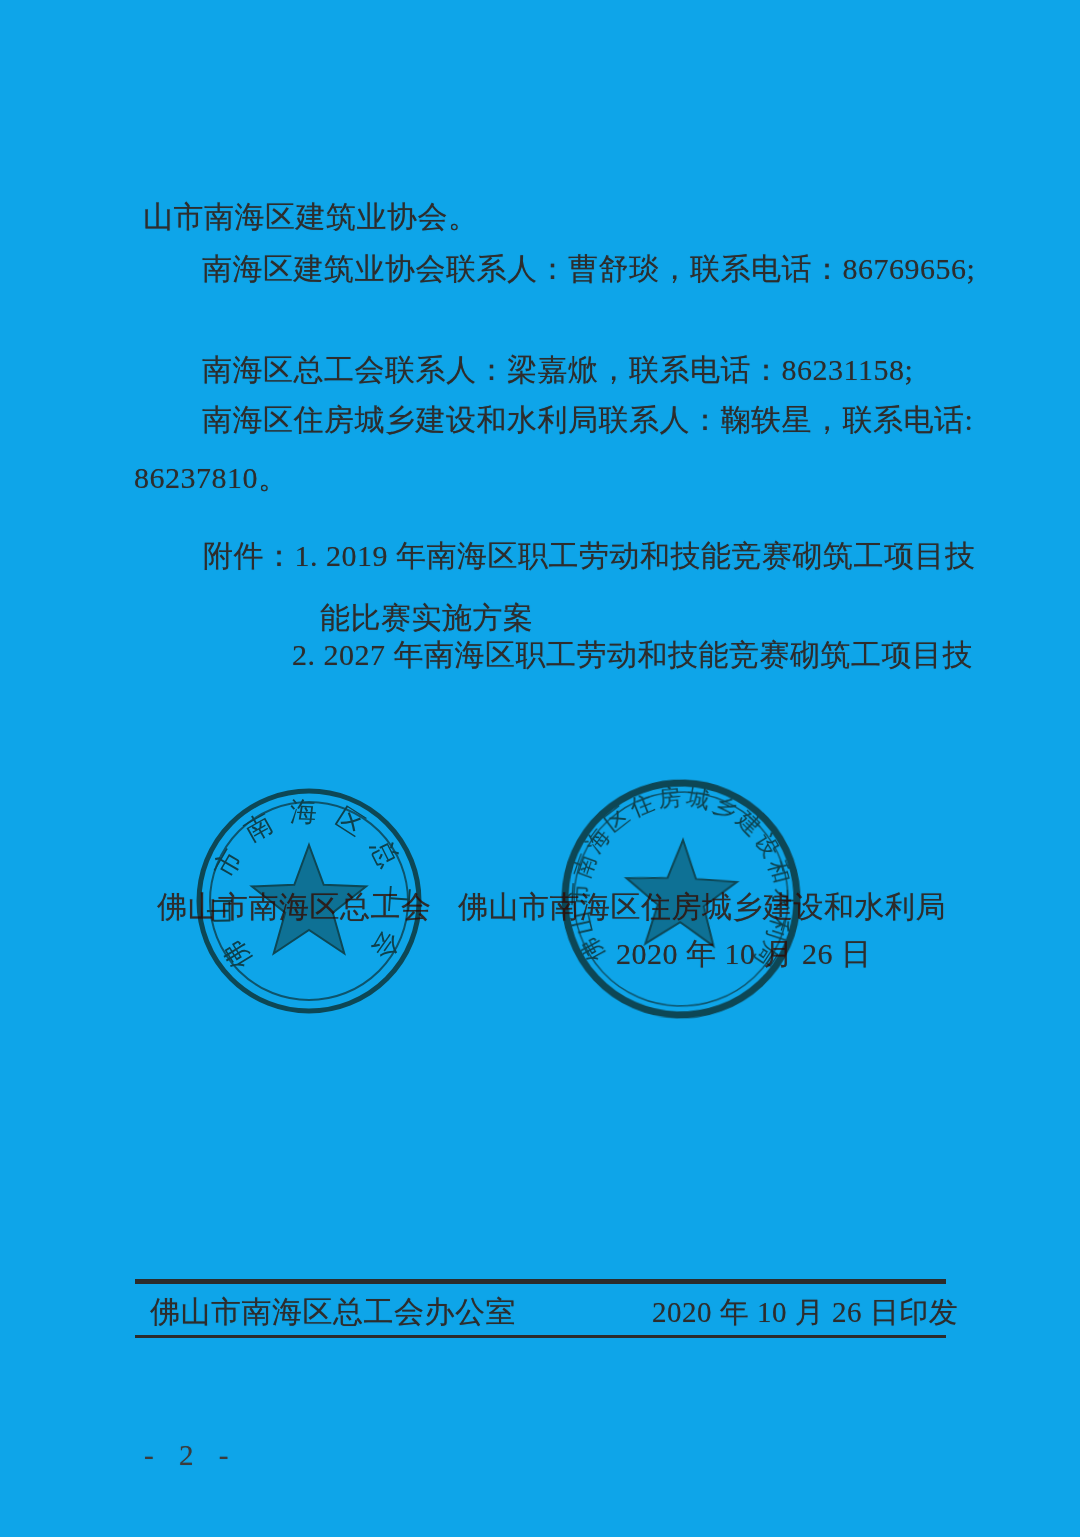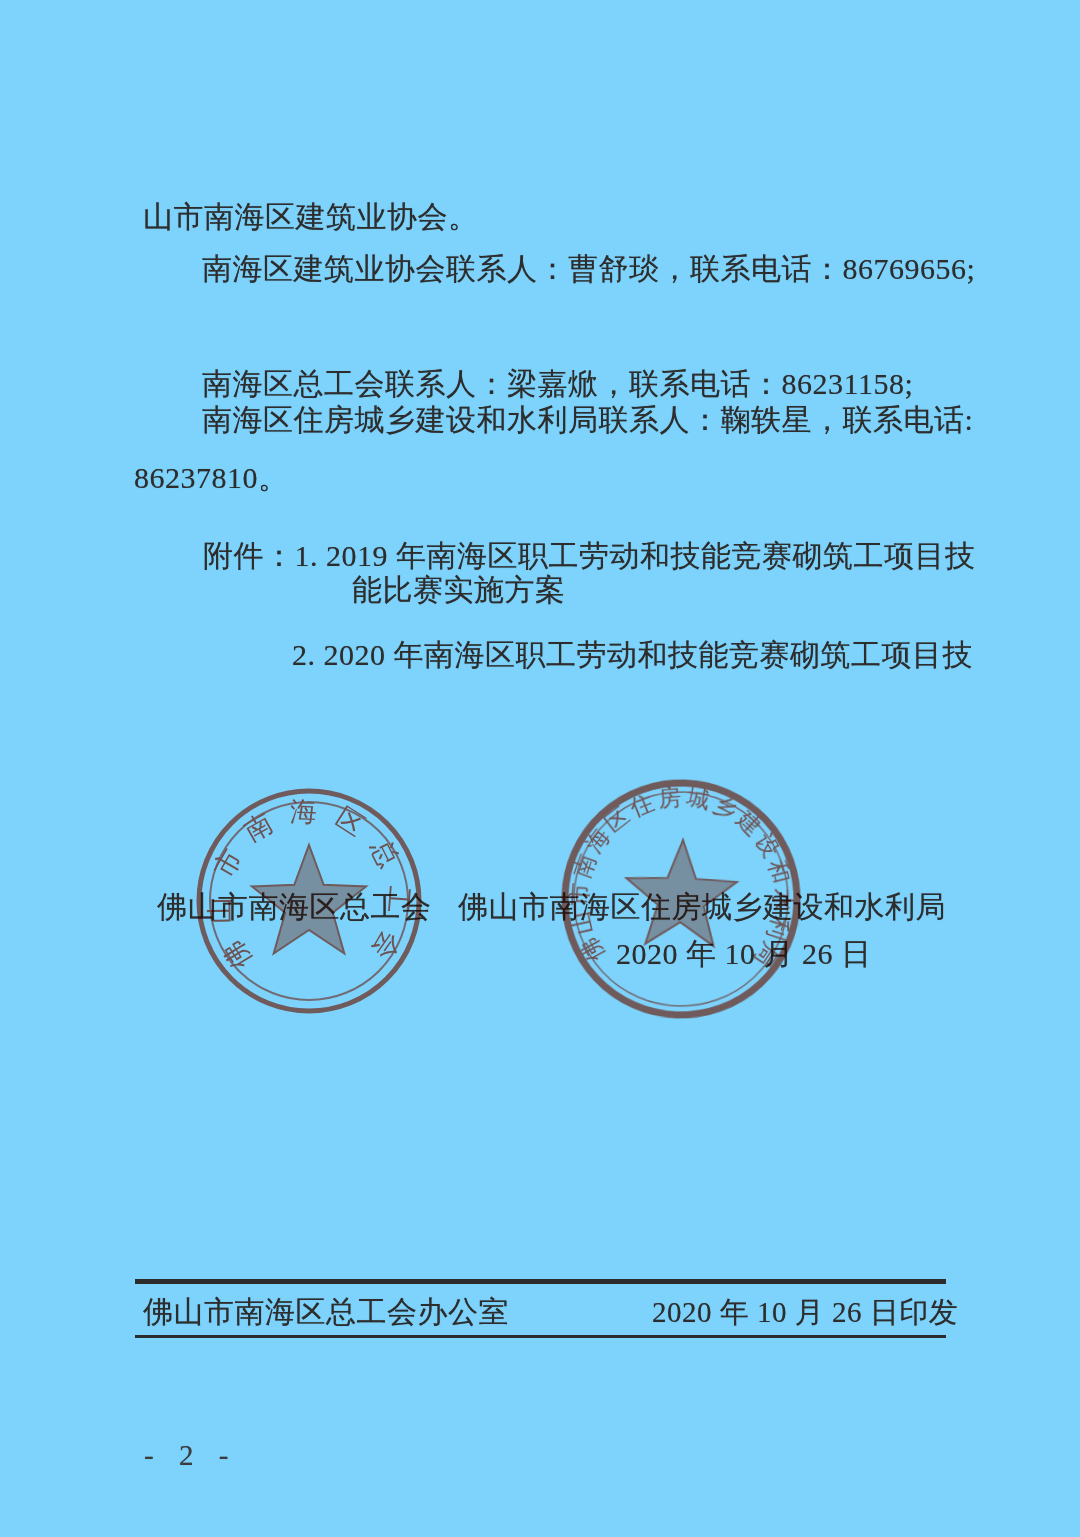--- a/index.html
+++ b/index.html
@@ -1,46 +1,46 @@
 <!DOCTYPE html>
 <html><head>
 <meta charset="utf-8">
 <style>
   html,body { margin:0; padding:0; background:#e9e9e7; }
   .page {
     position:relative; width:1080px; height:1537px; margin:0 auto;
-    background:#7dd3fc; overflow:hidden;
+    background:#0ea5e9; overflow:hidden;
     font-family:"Liberation Serif","DejaVu Serif",serif;
     color:#2d2d2d;
   }
   .tline {
     position:absolute; font-size:30px; line-height:36px;
     white-space:pre; letter-spacing:0.5px;
     text-shadow:0 0 0.7px rgba(45,45,45,0.55);
   }
   
   .l1 { left:143px; top:199px; }
   .l2 { left:202px; top:251px; }
   .l3 { left:202px; top:302px; }
-  .l4 { left:202px; top:366px; }
+  .l4 { left:202px; top:352px; }
   .l5 { left:202px; top:402px; }
   .l6 { left:134px; top:460px; }
   
   .a1 { left:203px; top:538px; }
-  .a2 { left:320px; top:572px;margin-left:32px; }
+  .a2 { left:320px; top:600px; }
   .a3 { left:292px; top:637px; }
   .a4 { left:320px; top:687px; }
   
   .sig-left  { left:157px; top:889px; }
   .sig-right { left:458px; top:889px; }
   .sig-date  { left:616px; top:936px;text-align:center; }
   
   .rule-top    { position:absolute; left:135px; top:1279px; width:811px; height:5px; background:#2c2c2c; }
   .rule-bottom { position:absolute; left:135px; top:1335px; width:811px; height:3px; background:#2c2c2c; }
-  .f-office { left:143px; top:1294px; }
+  .f-office { left:150px; top:1294px; }
   .f-date   { left:652px; top:1294px; font-size:29px; }
   .pagenum  { left:144px; top:1437px; font-size:29px; letter-spacing:9px; color:#3c3c3c; }
   
   .stamp {
     position:absolute; mix-blend-mode:multiply; opacity:0.92;
     filter:blur(0.4px);
   }
   .stamp-left  { left:192px; top:784px; width:234px; height:234px; }
   .stamp-right { left:558px; top:776px; width:246px; height:246px; transform:rotate(2deg); }
 </style>
@@ -50,21 +50,21 @@
 <div class="page">
 
   <div class="tline l1">山市南海区建筑业协会。</div>
   <div class="tline l2">南海区建筑业协会联系人：曹舒琰，联系电话：86769656;</div>
   <div class="tline l4">南海区总工会联系人：梁嘉焮，联系电话：86231158;</div>
   <div class="tline l5">南海区住房城乡建设和水利局联系人：鞠轶星，联系电话:</div>
   <div class="tline l6">86237810。</div>
 
   <div class="tline a1">附件：1. 2019 年南海区职工劳动和技能竞赛砌筑工项目技</div>
   <div class="tline a2">能比赛实施方案</div>
-  <div class="tline a3">2. 2020 年南海区职工劳动和技能竞赛砌筑工项目技</div>
+  <div class="tline a3">2. 2027 年南海区职工劳动和技能竞赛砌筑工项目技</div>
 
   <div class="tline sig-left">佛山市南海区总工会</div>
   <div class="tline sig-right">佛山市南海区住房城乡建设和水利局</div>
   <div class="tline sig-date">2020 年 10 月 26 日</div>
 
   <svg class="stamp stamp-left" viewBox="0 0 234 234" xmlns="http://www.w3.org/2000/svg">
     <circle cx="117" cy="117" r="110" fill="none" stroke="#e0604f" stroke-width="5"></circle>
     <circle cx="117" cy="117" r="99" fill="none" stroke="#e4766a" stroke-width="2"></circle>
     <polygon transform="translate(117,121)" points="0,-60 14.7,-20.2 57.1,-18.5 23.8,7.7 35.3,48.5 0,25 -35.3,48.5 -23.8,7.7 -57.1,-18.5 -14.7,-20.2" fill="#efa79b" stroke="#e0604f" stroke-width="2"></polygon>
     <defs>

